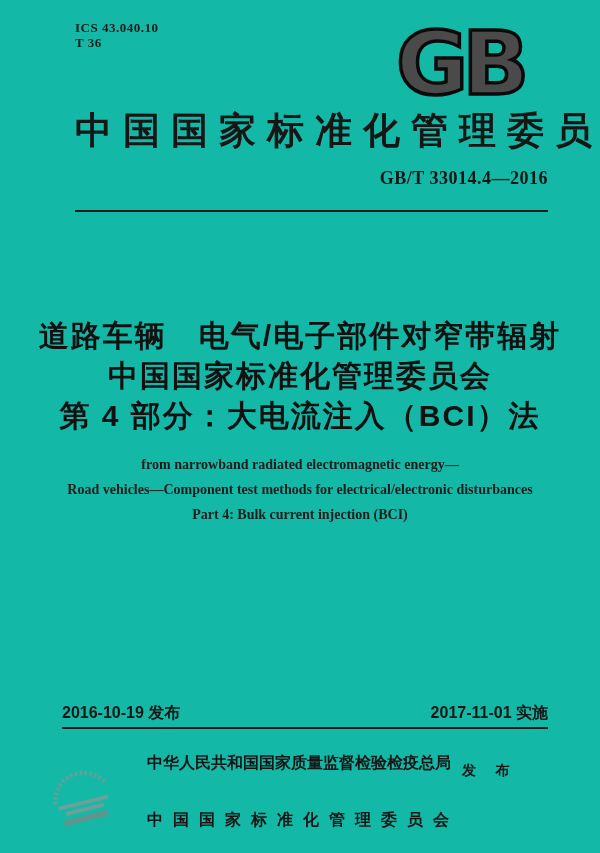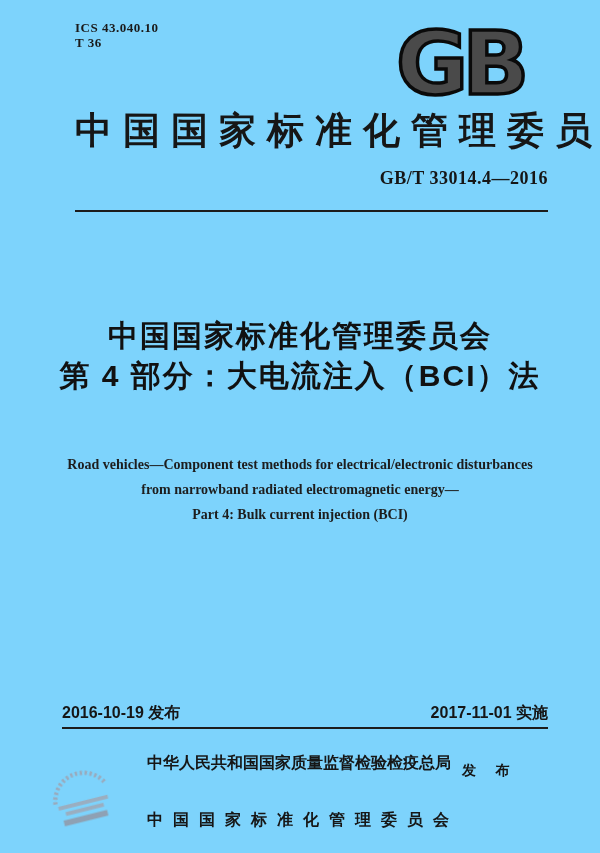--- a/index.html
+++ b/index.html
@@ -6,21 +6,21 @@
   body{
     width:600px;height:853px;
     background:#f6f6f4;
     font-family:"Liberation Serif","DejaVu Serif",serif;
     color:#1a1a1a;
     position:relative;
     overflow:hidden;
   }
   .page{
     position:absolute;inset:0;
-    background:#7dd3fc;
+    background:#14b8a6;
   }
   
   .ics-block{
     position:absolute;left:75px;top:20px;
     font-size:13px;font-weight:bold;line-height:15px;
     letter-spacing:.5px;
   }
   
   .gb-logo{
     position:absolute;right:26px;top:18px;width:180px;height:88px;
@@ -120,27 +120,28 @@
     <text x="2" y="76" font-family="'DejaVu Sans', sans-serif" font-size="88" font-weight="bold" letter-spacing="-6" fill="#4a4a4a" stroke="#0a0a0a" stroke-width="3.5">GB</text>
   </svg>
 
   <div class="std-heading">中国国家标准化管理委员会</div>
 
   <div class="std-number">GB/T 33014.4—2016</div>
 
   <div class="rule-top"></div>
 
   <div class="main-title">
+    <div>道路车辆　电气/电子部件对窄带辐射</div>
     <div>中国国家标准化管理委员会</div>
     <div>第 4 部分：大电流注入（BCI）法</div>
   </div>
 
   <div class="en-title">
+    <div>from narrowband radiated electromagnetic energy—</div>
     <div>Road vehicles—Component test methods for electrical/electronic disturbances</div>
-    <div>from narrowband radiated electromagnetic energy—</div>
     <div>Part 4: Bulk current injection (BCI)</div>
   </div>
 
 
   <div class="dates-row">
     <span>2016-10-19 发布</span>
     <span>2017-11-01 实施</span>
   </div>
 
   <div class="rule-bottom"></div>

